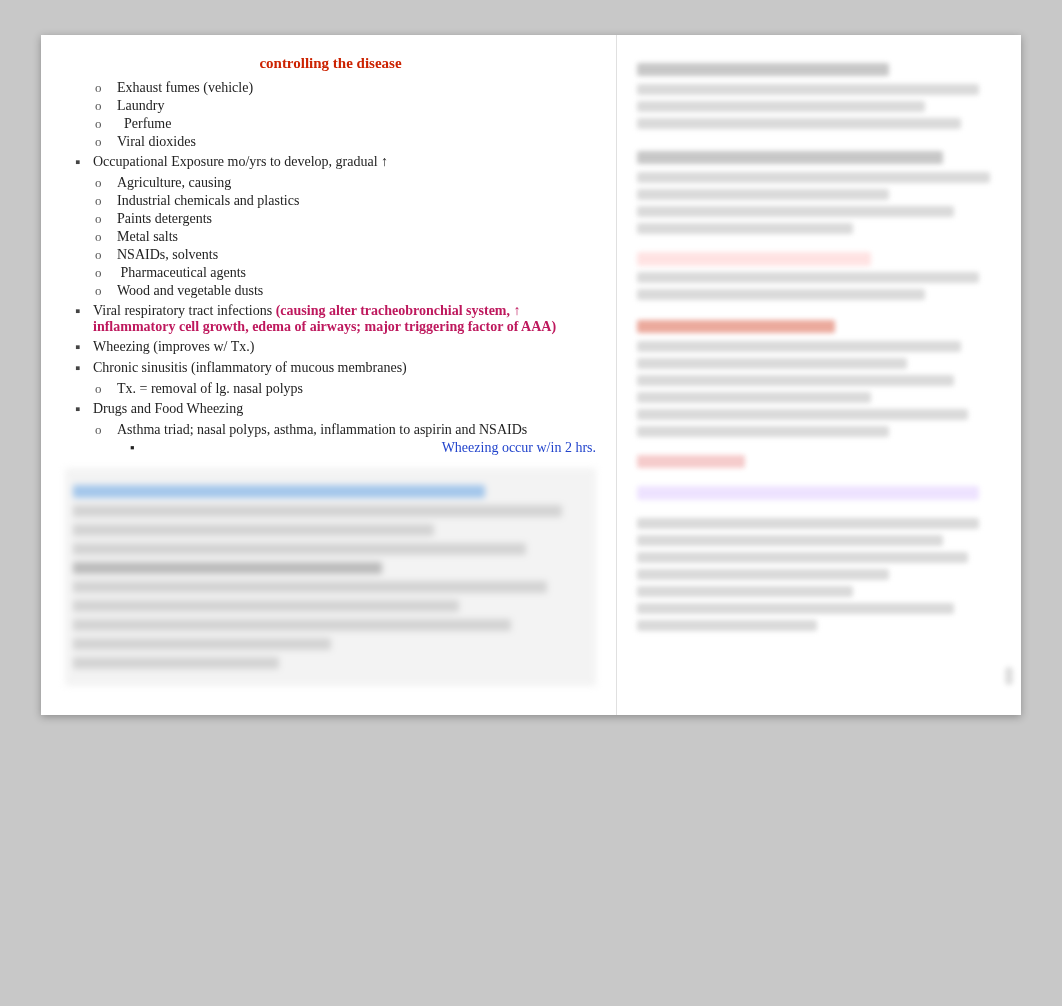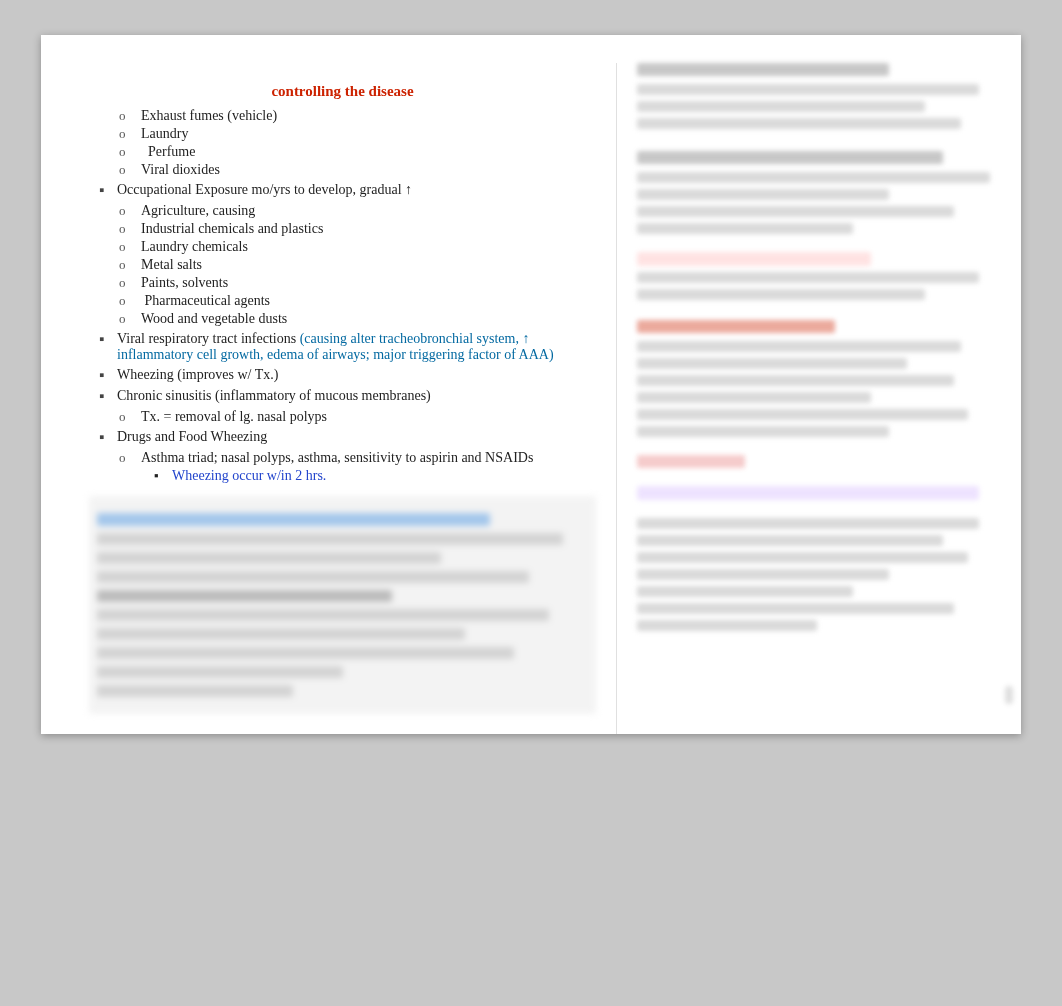--- a/index.html
+++ b/index.html
@@ -14,33 +14,33 @@
       background: #fff;
       margin: 35px auto;
       width: 980px;
       min-height: 680px;
       display: flex;
       position: relative;
       box-shadow: 0 2px 8px rgba(0,0,0,0.3);
     }
     .left-column {
       width: 576px;
-      padding: 20px 20px 20px 48px;
+      padding: 20px 20px 20px 24px;
       border-right: 1px solid #e0e0e0;
-      margin-top: 28px;
     }
     .right-column {
       width: 400px;
       padding: 20px 20px 20px 20px;
       position: relative;
       filter: blur(2.5px);
       opacity: 0.55;
     }
     .red-text {
-      color: #0369a1;
+      color: #be185d;
+      font-weight: bold;
     }
     .blue-text {
       color: #2244cc;
     }
     .section-title {
       color: #cc2200;
       text-align: center;
       font-size: 15px;
       font-weight: bold;
       margin-bottom: 8px;
@@ -79,20 +79,21 @@
       align-items: flex-start;
       margin: 2px 0;
       margin-left: 65px;
     }
     .sub-sub-item .marker {
       min-width: 18px;
       font-size: 13px;
     }
     .sub-sub-item .content {
       flex: 1;
+      text-align: right;
     }
     .blurred-block {
       filter: blur(3px);
       opacity: 0.5;
       margin-top: 12px;
       min-height: 180px;
       background: #e8e8e8;
       border-radius: 2px;
     }
     .blurred-line {
@@ -169,29 +170,29 @@
     <div class="sub-item">
       <span class="marker">o</span>
       <span class="content">Agriculture, causing</span>
     </div>
     <div class="sub-item">
       <span class="marker">o</span>
       <span class="content">Industrial chemicals and plastics</span>
     </div>
     <div class="sub-item">
       <span class="marker">o</span>
-      <span class="content">Laundry chemicals</span>
+      <span class="content">Paints detergents</span>
     </div>
     <div class="sub-item">
       <span class="marker">o</span>
       <span class="content">Metal salts</span>
     </div>
     <div class="sub-item">
       <span class="marker">o</span>
-      <span class="content">Paints, solvents</span>
+      <span class="content">NSAIDs, solvents</span>
     </div>
     <div class="sub-item">
       <span class="marker">o</span>
       <span class="content">&nbsp;Pharmaceutical agents</span>
     </div>
     <div class="sub-item">
       <span class="marker">o</span>
       <span class="content">Wood and vegetable dusts</span>
     </div>
 
@@ -213,21 +214,21 @@
       <span class="marker">o</span>
       <span class="content">Tx. = removal of lg. nasal polyps</span>
     </div>
 
     <div class="bullet-l1">
       <span class="marker">▪</span>
       <span class="content">Drugs and Food Wheezing</span>
     </div>
     <div class="sub-item">
       <span class="marker">o</span>
-      <span class="content">Asthma triad; nasal polyps, asthma, sensitivity to aspirin and NSAIDs</span>
+      <span class="content">Asthma triad; nasal polyps, asthma, inflammation to aspirin and NSAIDs</span>
     </div>
     <div class="sub-sub-item">
       <span class="marker">▪</span>
       <span class="content blue-text">Wheezing occur w/in 2 hrs.</span>
     </div>
 
     <div class="blurred-block" style="padding: 10px 8px;">
       <div class="blurred-line" style="width: 80%; background: #4a90d9; height: 13px;"></div>
       <div class="blurred-line" style="width: 95%;"></div>
       <div class="blurred-line" style="width: 70%;"></div>

